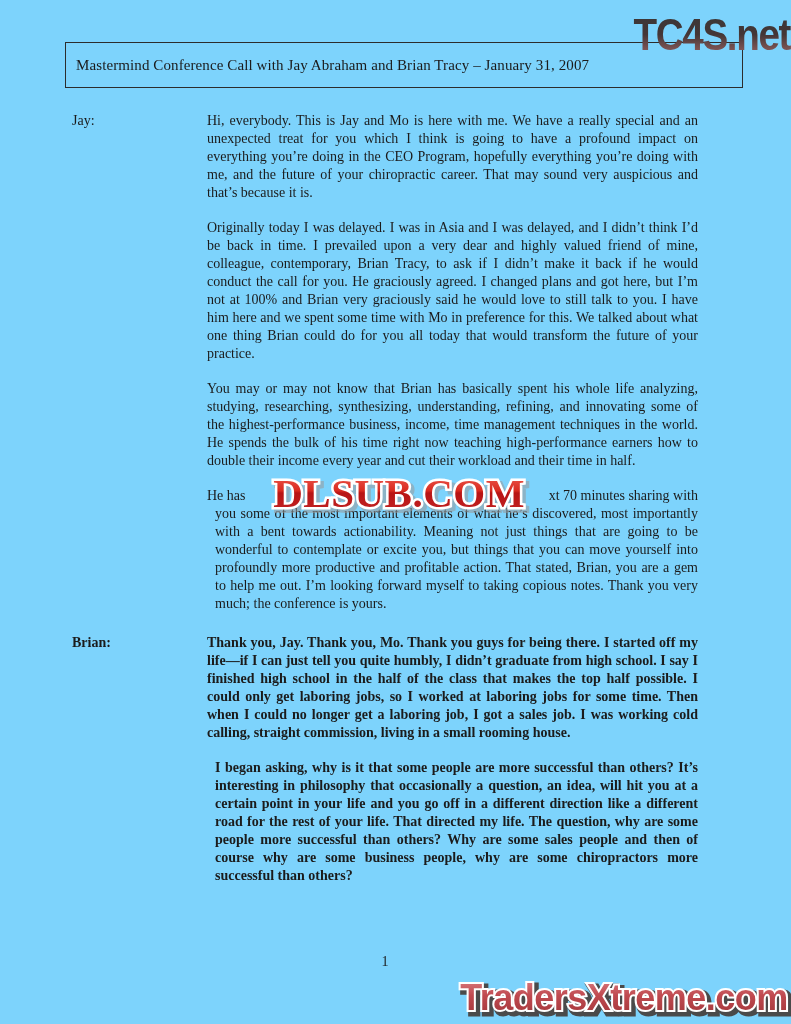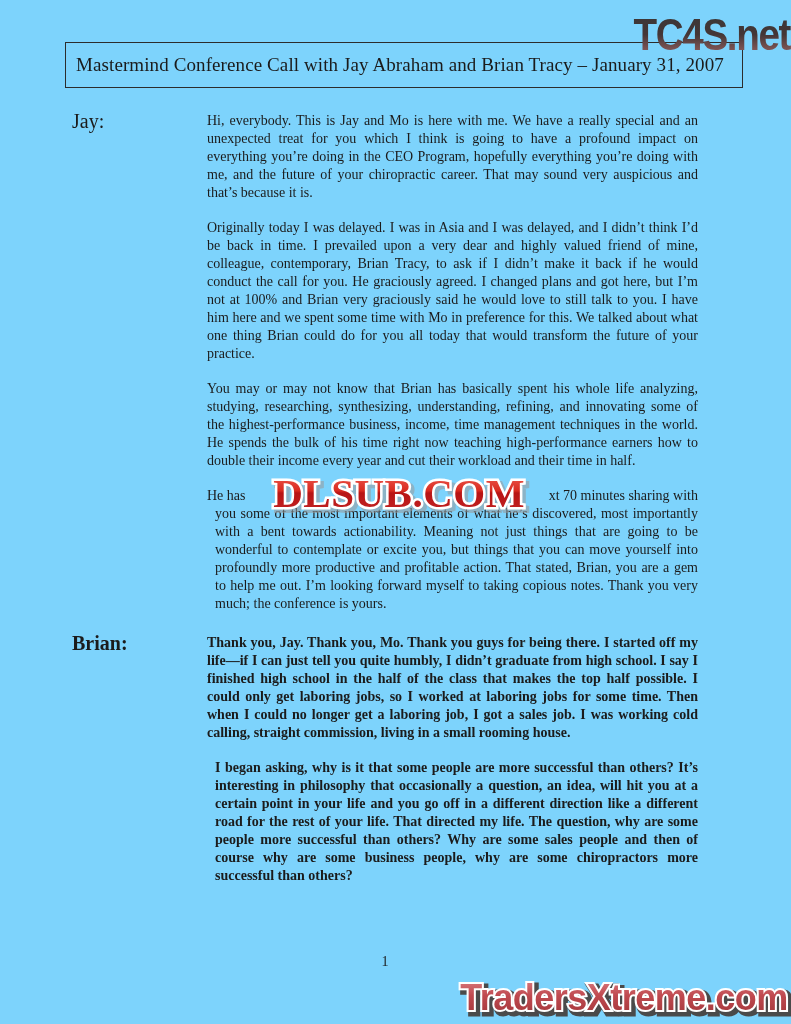--- a/index.html
+++ b/index.html
@@ -24,41 +24,41 @@
     top: 42px;
     width: 676px;
     height: 44px;
     border: 1px solid #2c2c2c;
     display: flex;
     align-items: center;
     z-index: 1;
   }
   .title-box .title-text {
     padding-left: 10px;
-    font-size: 19px;
+    font-size: 15px;
     letter-spacing: 0.1px;
     white-space: nowrap;
   }
 
   
   .content {
     position: absolute;
     left: 72px;
     top: 112px;
     width: 626px;
   }
   .speech {
     display: flex;
     align-items: flex-start;
   }
   .speech + .speech { margin-top: 21px; font-weight: bold; }
   .speaker {
     width: 135px;
     flex: 0 0 135px;
-    font-size: 20px;
+    font-size: 14px;
     line-height: 18px;
   }
   .speech-text {
     width: 491px;
     flex: 0 0 491px;
     font-size: 14px;
     line-height: 18px;
   }
   .speech-text p {
     margin: 0 0 17px 0;

